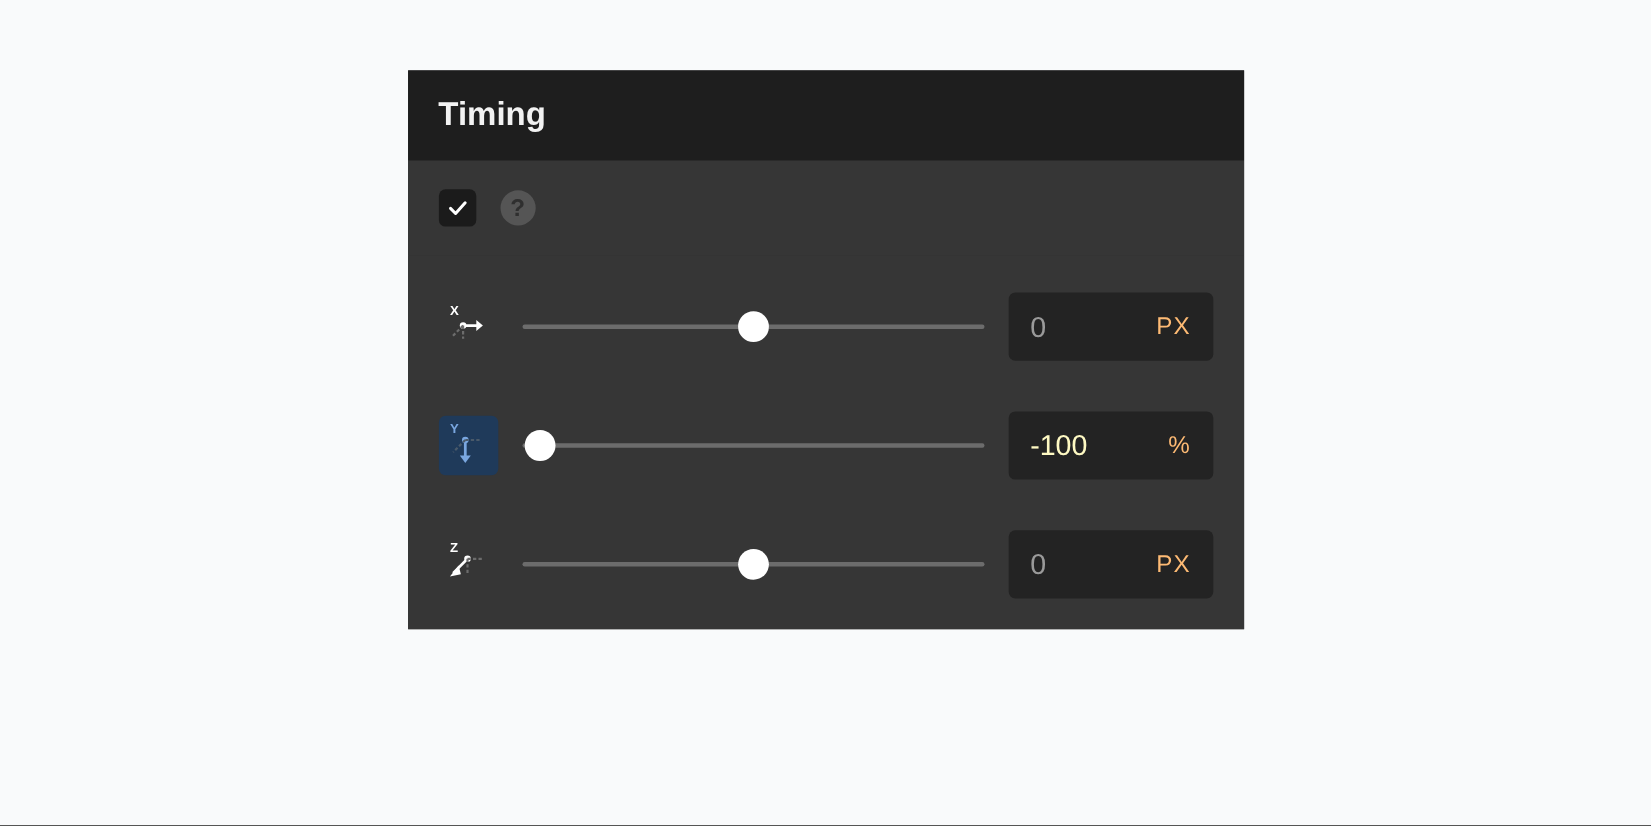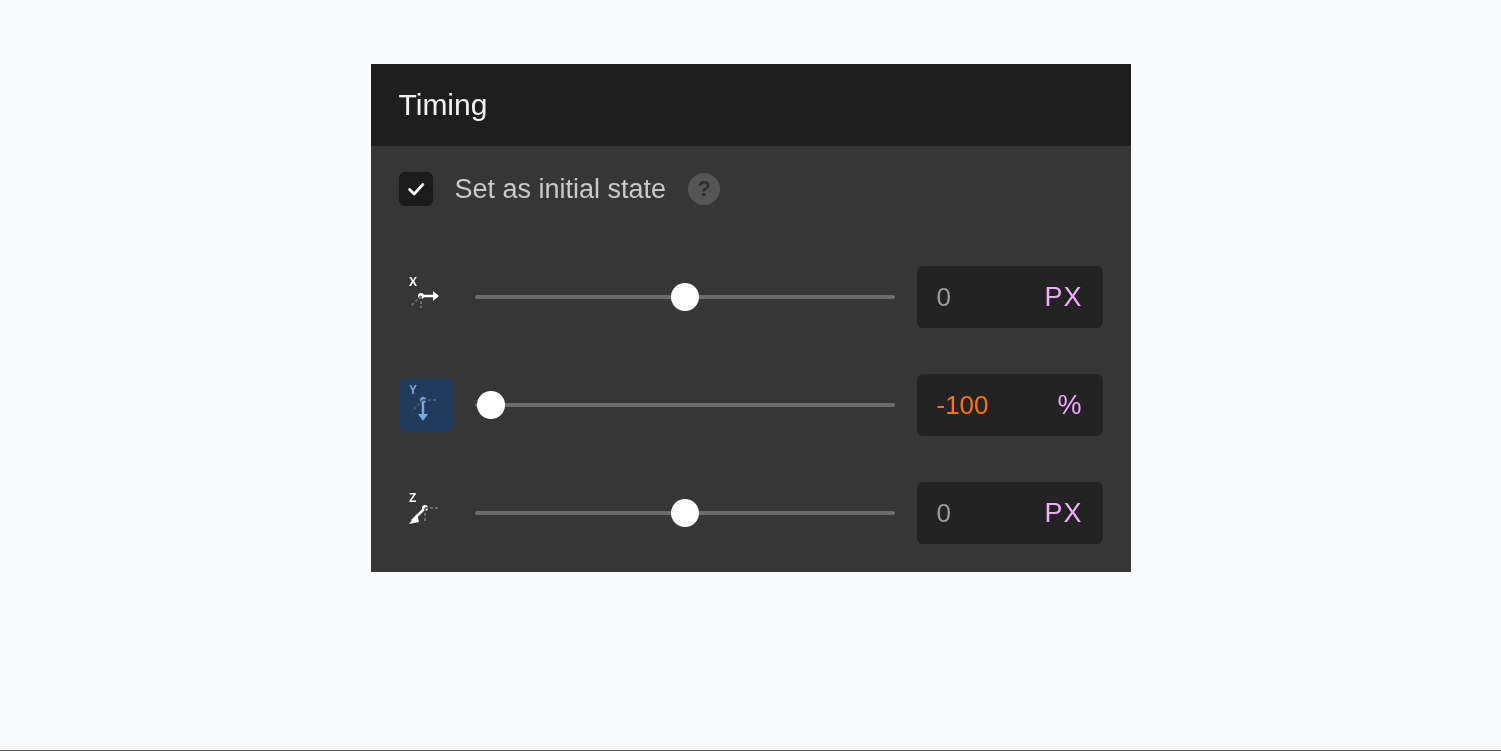--- a/index.html
+++ b/index.html
@@ -15,21 +15,21 @@
   }
   .panel {
     width: 760px;
     background: #2f2f2f;
     color: #e6e6e6;
   }
   .section-header {
     background: #1e1e1e;
     padding: 24px 28px;
     font-size: 30px;
-    font-weight: 400;
+    font-weight: 700;
     color: #f2f2f2;
   }
   .initial-state-row {
     background: #363636;
     display: flex;
     align-items: center;
     gap: 22px;
     padding: 26px 28px;
   }
   .checkbox {
@@ -117,45 +117,44 @@
     align-items: center;
     justify-content: space-between;
     padding: 0 20px;
     flex-shrink: 0;
   }
   .value-num {
     font-size: 26px;
     color: #9a9a9a;
     cursor: text;
   }
-  .value-num.has-value { color: #f97316; }
+  .value-num.has-value { color: #fef9c3; }
   .value-unit {
-    font-size: 27px;
-    color: #f0abfc;
+    font-size: 22px;
+    color: #fdba74;
     letter-spacing: 1px;
     cursor: pointer;
     margin-left: 19px;
   }
 </style>
 </head>
 <body>
 
 <div class="panel">
 
   <div class="section-header">
     <span>Timing</span>
   </div>
 
   <div class="initial-state-row">
     <div class="checkbox">
       <svg viewBox="0 0 24 24">
         <path d="M5 12.5 L10 17.5 L19.5 7" stroke="#ffffff" stroke-width="3" fill="none" stroke-linecap="round" stroke-linejoin="round"></path>
       </svg>
     </div>
-    <span class="initial-state-label">Set as initial state</span>
     <div class="help-circle">
       <span>?</span>
     </div>
   </div>
 
 
   <div class="move-body">
 
     <div class="axis-row">
       <div class="axis-icon">

